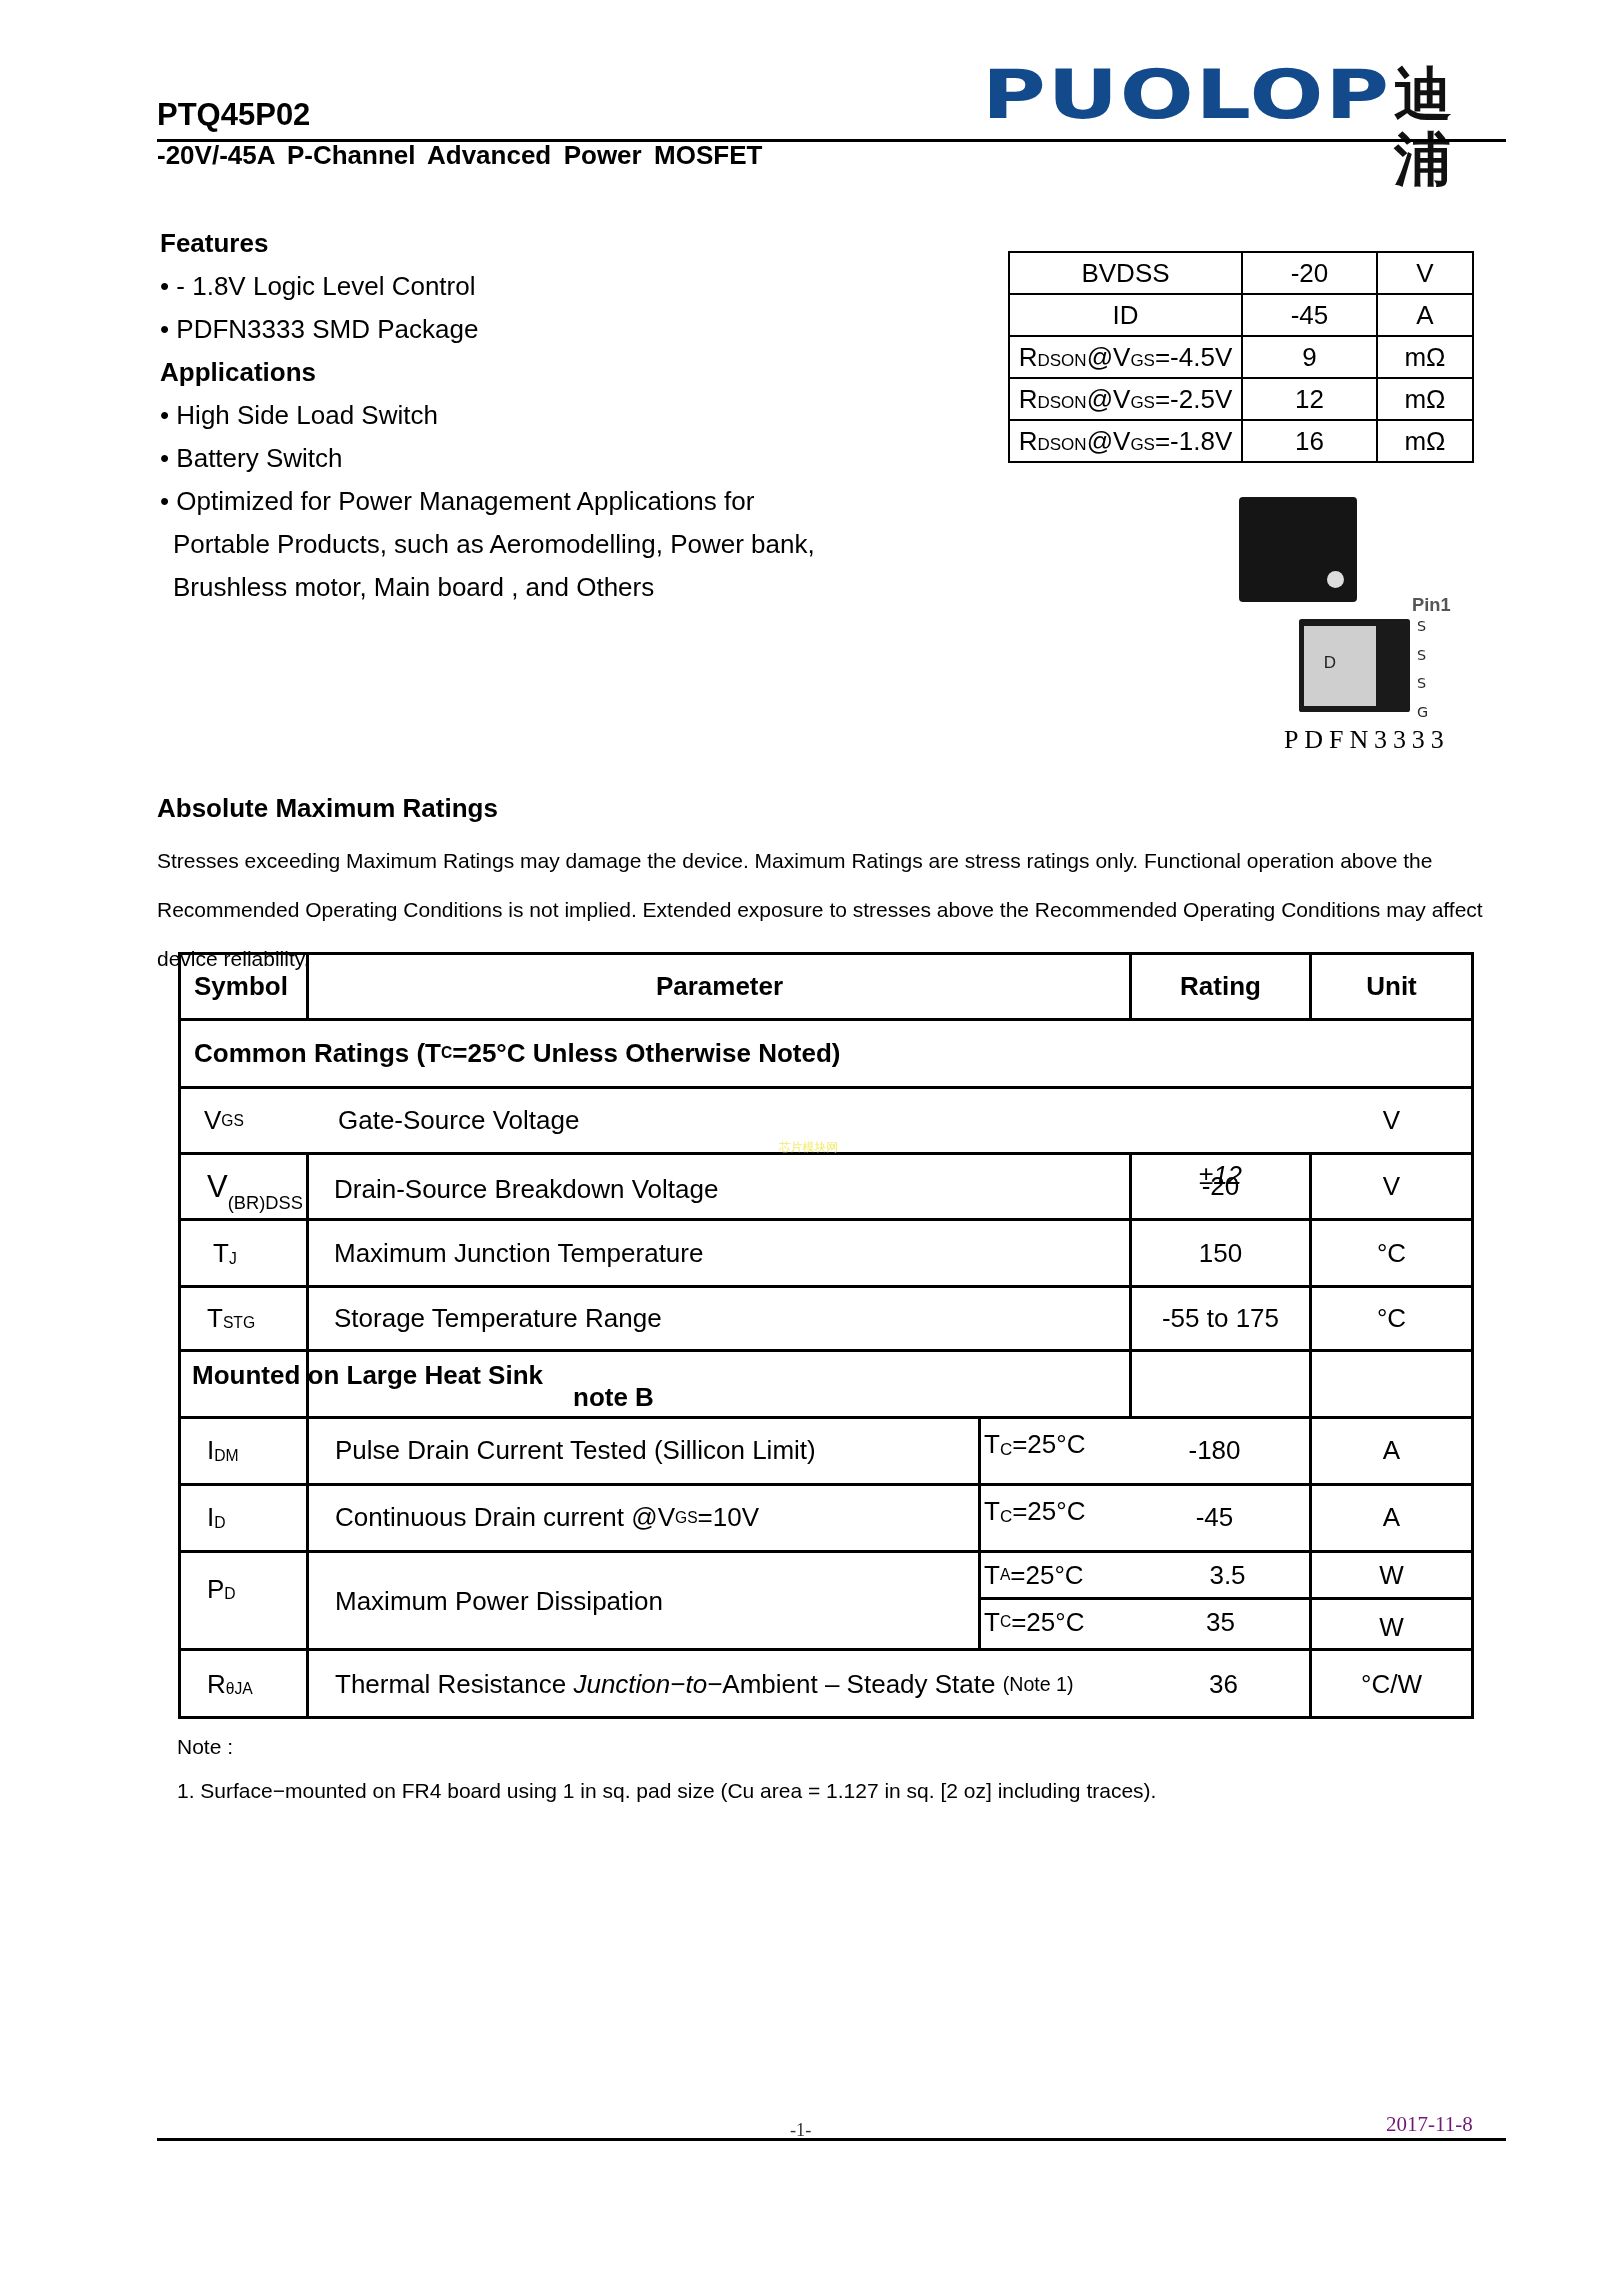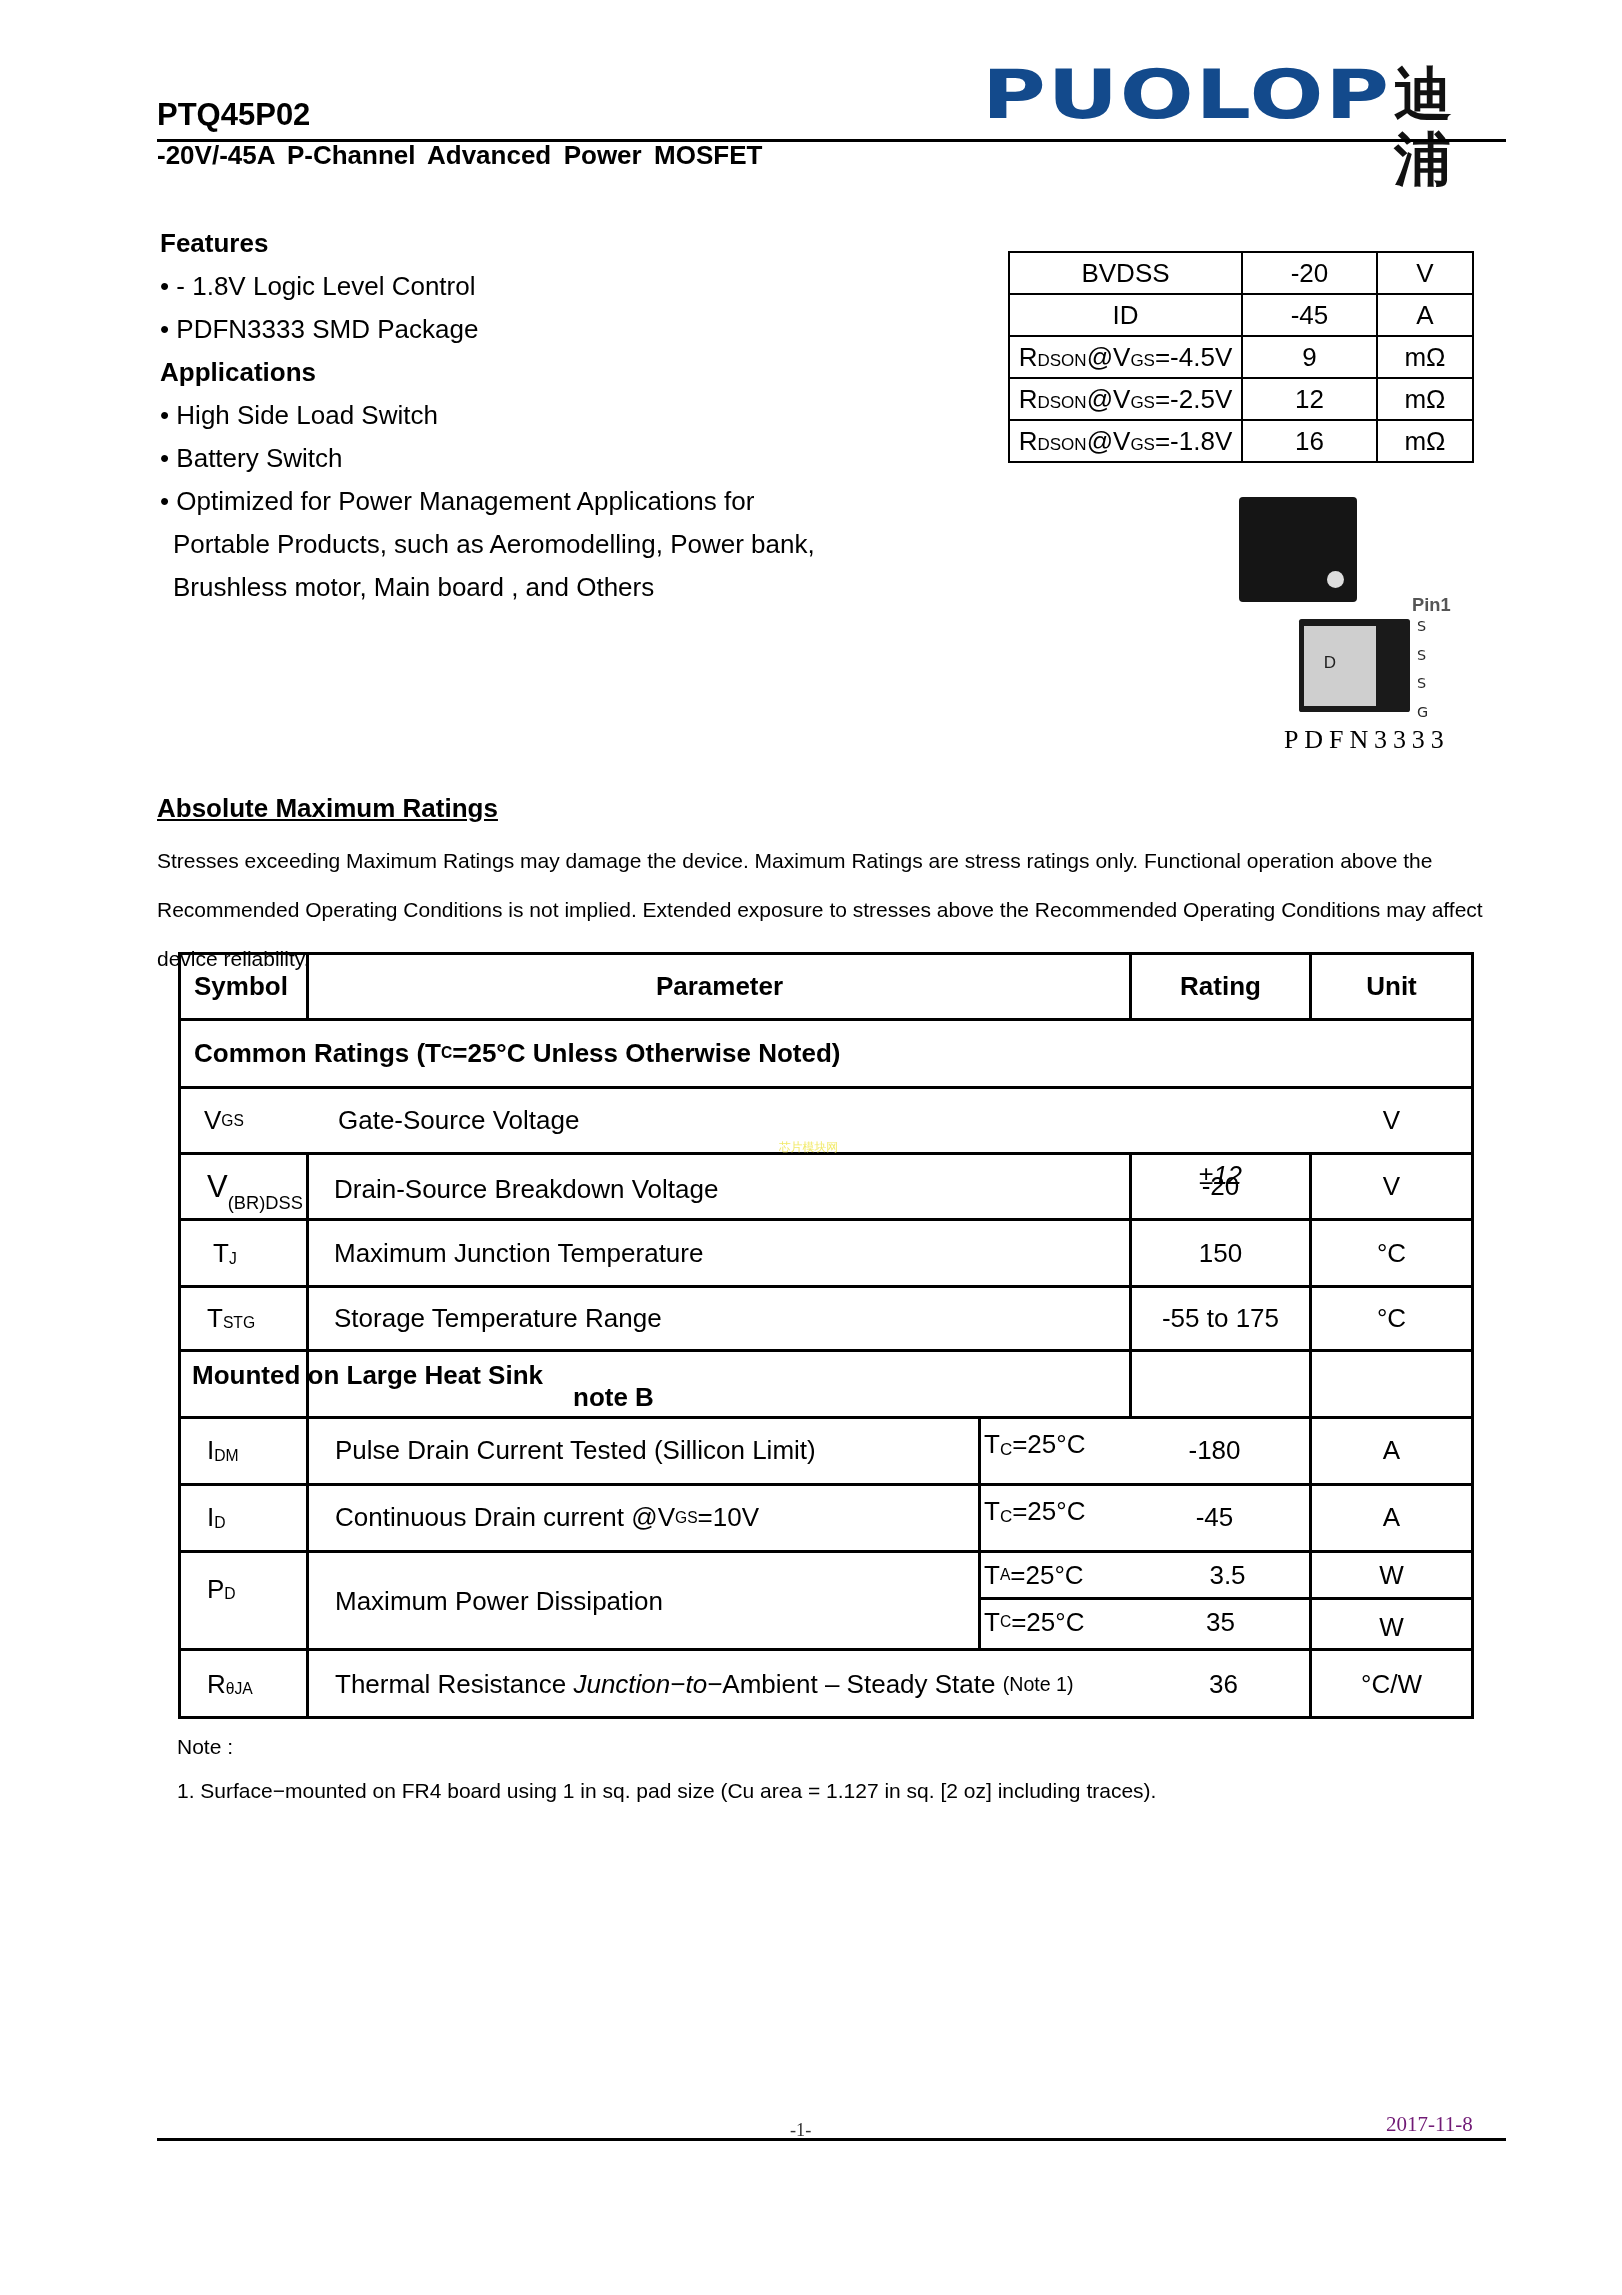--- a/index.html
+++ b/index.html
@@ -37,21 +37,21 @@
   .pkg-top { left: 1239px; top: 497px; width: 118px; height: 105px; background: #151515; border-radius: 3.9px; }
   .pkg-dot { position: absolute; right: 13px; bottom: 14.4px; width: 17px; height: 17px; border-radius: 50%; background: #ddd; }
   .pkg-bot { left: 1299px; top: 619px; width: 111px; height: 93px; background: #1a1a1a; border-radius: 2.6px; }
   .pkg-pad { position: absolute; left: 5.2px; top: 6.5px; width: 72px; height: 80px; background: #cfcfcf; }
   .pkg-pad-label { position: absolute; left: 19.6px; top: 27.5px; font-size: 17px; color: #222; }
   .pin-lbl { font-family: "DejaVu Sans", sans-serif; font-size: 14.4px; color: #2a2a2a; }
   .pin1 { left: 1412px; top: 594px; font-size: 18.3px; font-weight: bold; color: #555; }
   .pkg-name { left: 1284px; top: 725px; font-family: "Liberation Serif", serif; font-size: 26px; letter-spacing: 5.9px; }
 
   
-  .amr-h { left: 157px; top: 793px; font-size: 26px; font-weight: bold; text-decoration: underline; }
+  .amr-h { left: 157px; top: 793px; font-size: 26px; font-weight: bold; }
   .amr-p { left: 157px; top: 836px; width: 1348px; font-size: 21px; line-height: 49px; }
 
   
   .hl { position: absolute; height: 3.3px; background: #000; }
   .vl { position: absolute; width: 2.6px; background: #000; }
   .cell { position: absolute; display: flex; align-items: center; font-size: 26px; box-sizing: border-box; }
   .center { justify-content: center; }
   .note-small { font-size: 19.6px; }
   .watermark { left: 779px; top: 1140px; font-size: 11.8px; color: #f2ea6a; font-family: "DejaVu Sans", sans-serif; }
 

